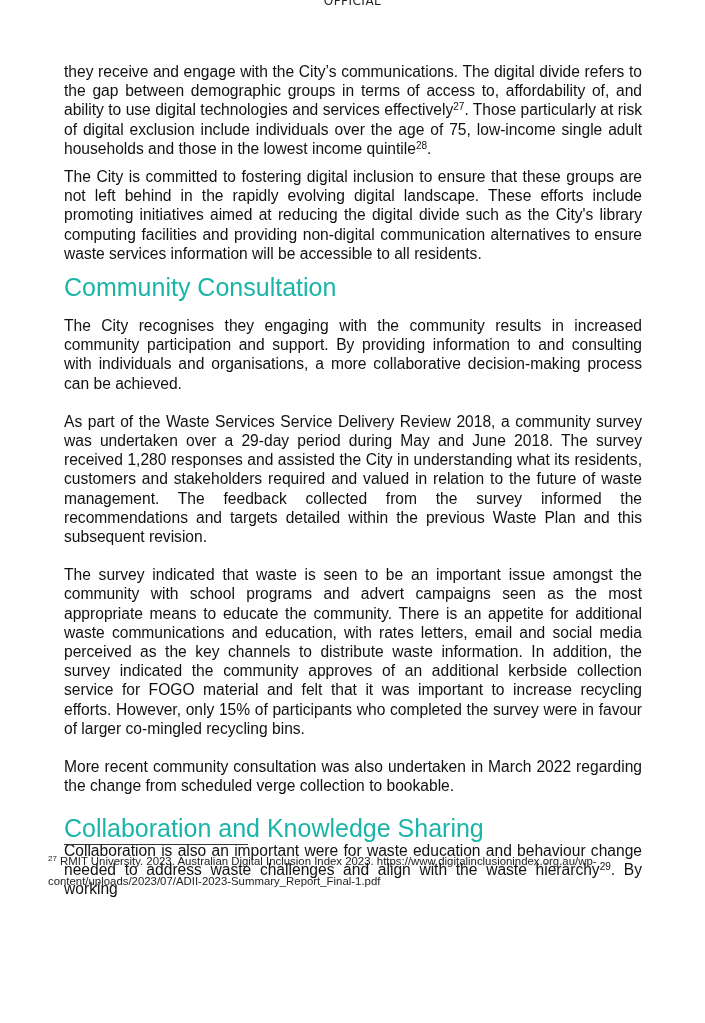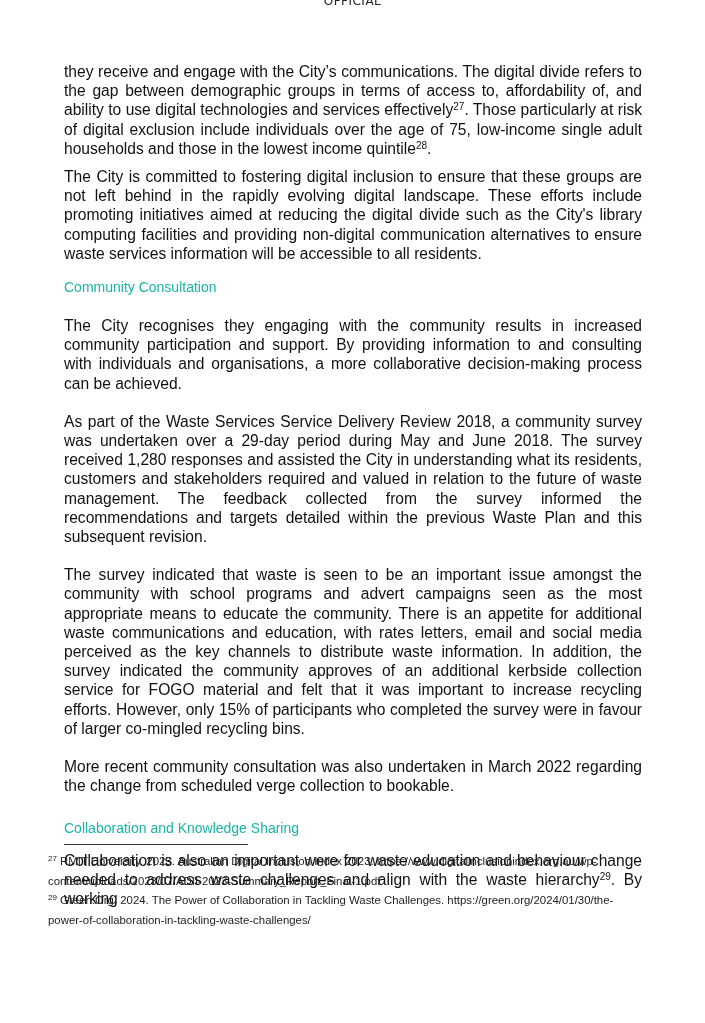--- a/index.html
+++ b/index.html
@@ -2,24 +2,24 @@
 <html><head>
 <meta charset="utf-8">
 <style>
   html, body { margin: 0; padding: 0; background: #ffffff; }
   body { width: 705px; height: 1023px; position: relative; overflow: hidden; font-family: "Liberation Sans", sans-serif; color: #111111; }
   .header { position: absolute; top: -6px; left: 0; width: 705px; text-align: center; font-family: "DejaVu Sans", sans-serif; font-size: 12px; color: #222; letter-spacing: 0.5px; }
   .content { position: absolute; left: 64px; top: 62px; width: 578px; }
   p { margin: 0; font-size: 15.6px; line-height: 19.2px; text-align: justify; }
   sup { font-size: 10px; line-height: 0; vertical-align: 5px; margin-top: 24px; }
   .p1 { margin-bottom: 9px; }
-  h2 { margin: 0; font-weight: normal; color: #1ab5a8; font-size: 14px; line-height: 26px; }
+  h2 { margin: 0; font-weight: normal; color: #1ab5a8; font-size: 25px; line-height: 26px; }
   .h-cc { margin-top: 11px; margin-bottom: 16px; }
   .gap { margin-bottom: 19px; }
-  .h-ck { margin-top: 19px; margin-bottom: 10px; }
+  .h-ck { margin-top: 19px; }
   .rule { position: absolute; left: 64px; top: 844px; width: 184px; height: 1px; background: #333; }
   .footnotes { position: absolute; left: 48px; top: 852px; width: 590px; font-family: "Liberation Sans", sans-serif; font-size: 11.4px; line-height: 19.5px; color: #222; }
   .footnotes sup { font-size: 8px; vertical-align: 4px; }
 </style>
 </head>
 <body>
 
 <div class="header">OFFICIAL</div>
 
 <div class="content">
@@ -36,14 +36,13 @@
 
   <h2 class="h-ck">Collaboration and Knowledge Sharing</h2>
 
   <p><span>Collaboration is also an important were for waste education and behaviour change needed to address waste challenges and align with the waste hierarchy</span><sup>29</sup><span>. By working</span></p>
 </div>
 
 <div class="rule"></div>
 
 <div class="footnotes">
   <div><sup>27</sup> <span>RMIT University. 2023. Australian Digital Inclusion Index 2023. https://www.digitalinclusionindex.org.au/wp-content/uploads/2023/07/ADII-2023-Summary_Report_Final-1.pdf</span></div>
-  <div><sup>29</sup> <span>Green.Org. 2024. The Power of Collaboration in Tackling Waste Challenges. https://green.org/2024/01/30/the-power-of-collaboration-in-tackling-waste-challenges/</span></div>
 </div>
 
 </body></html>

